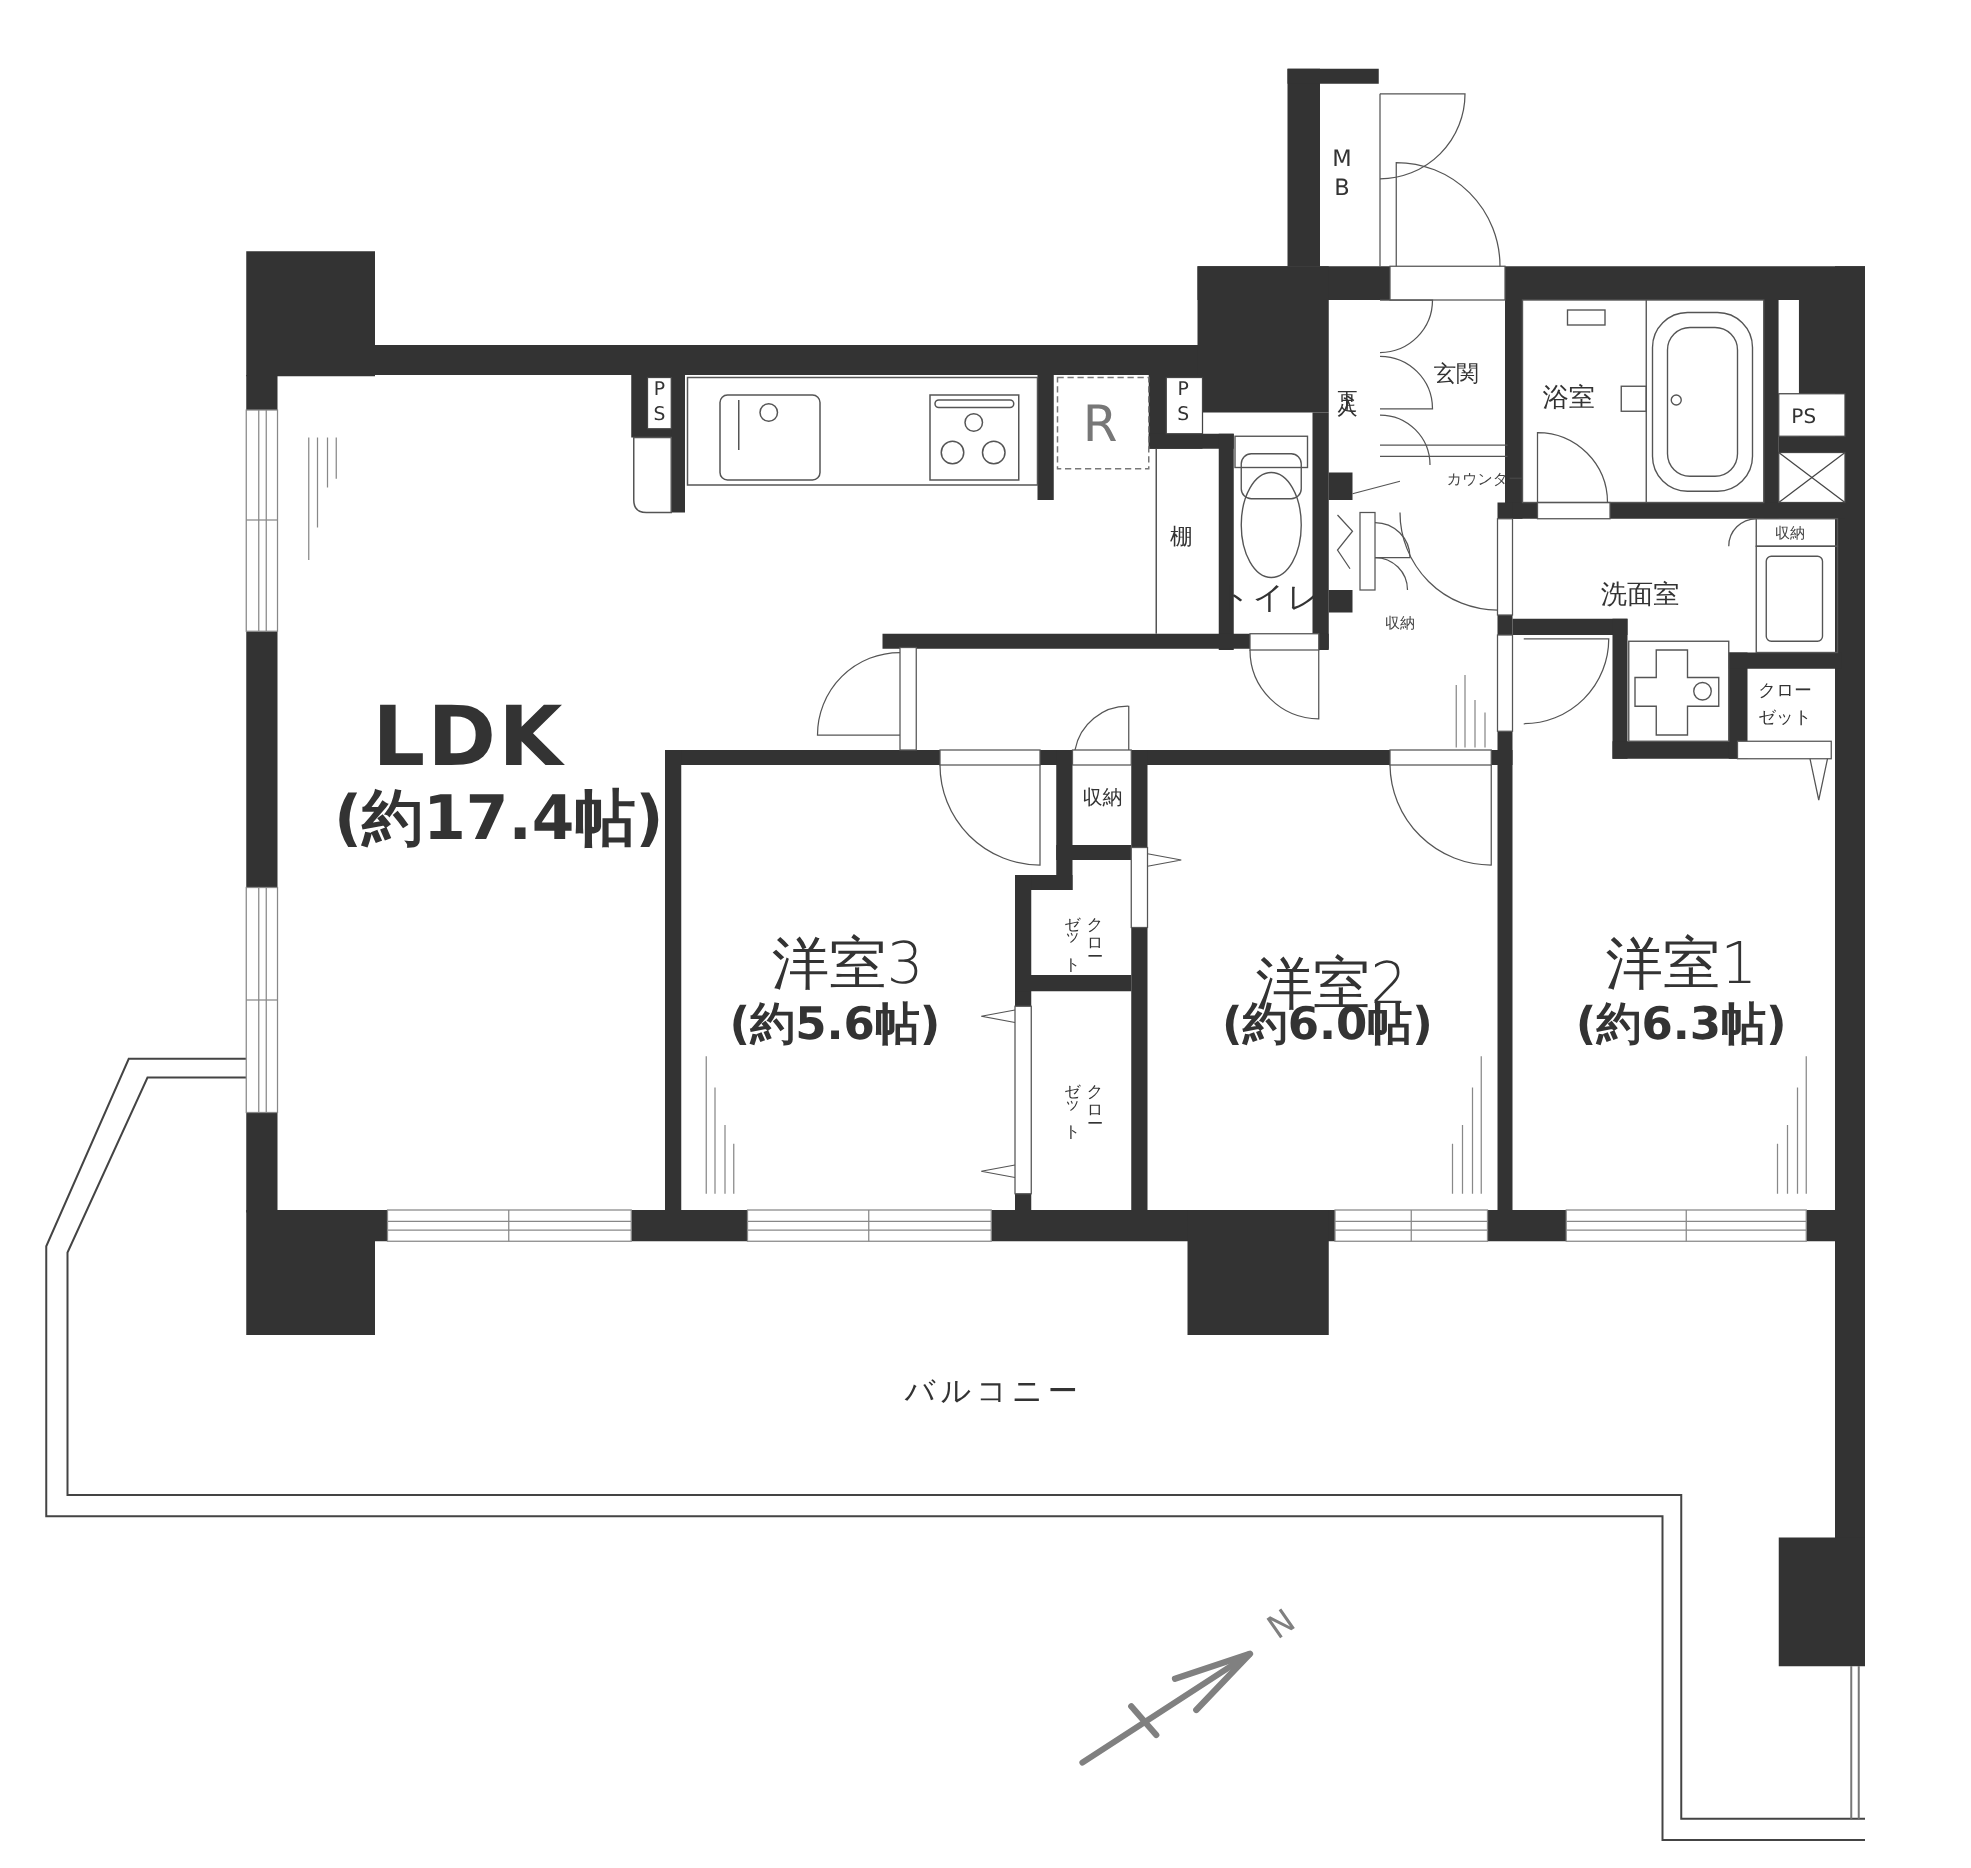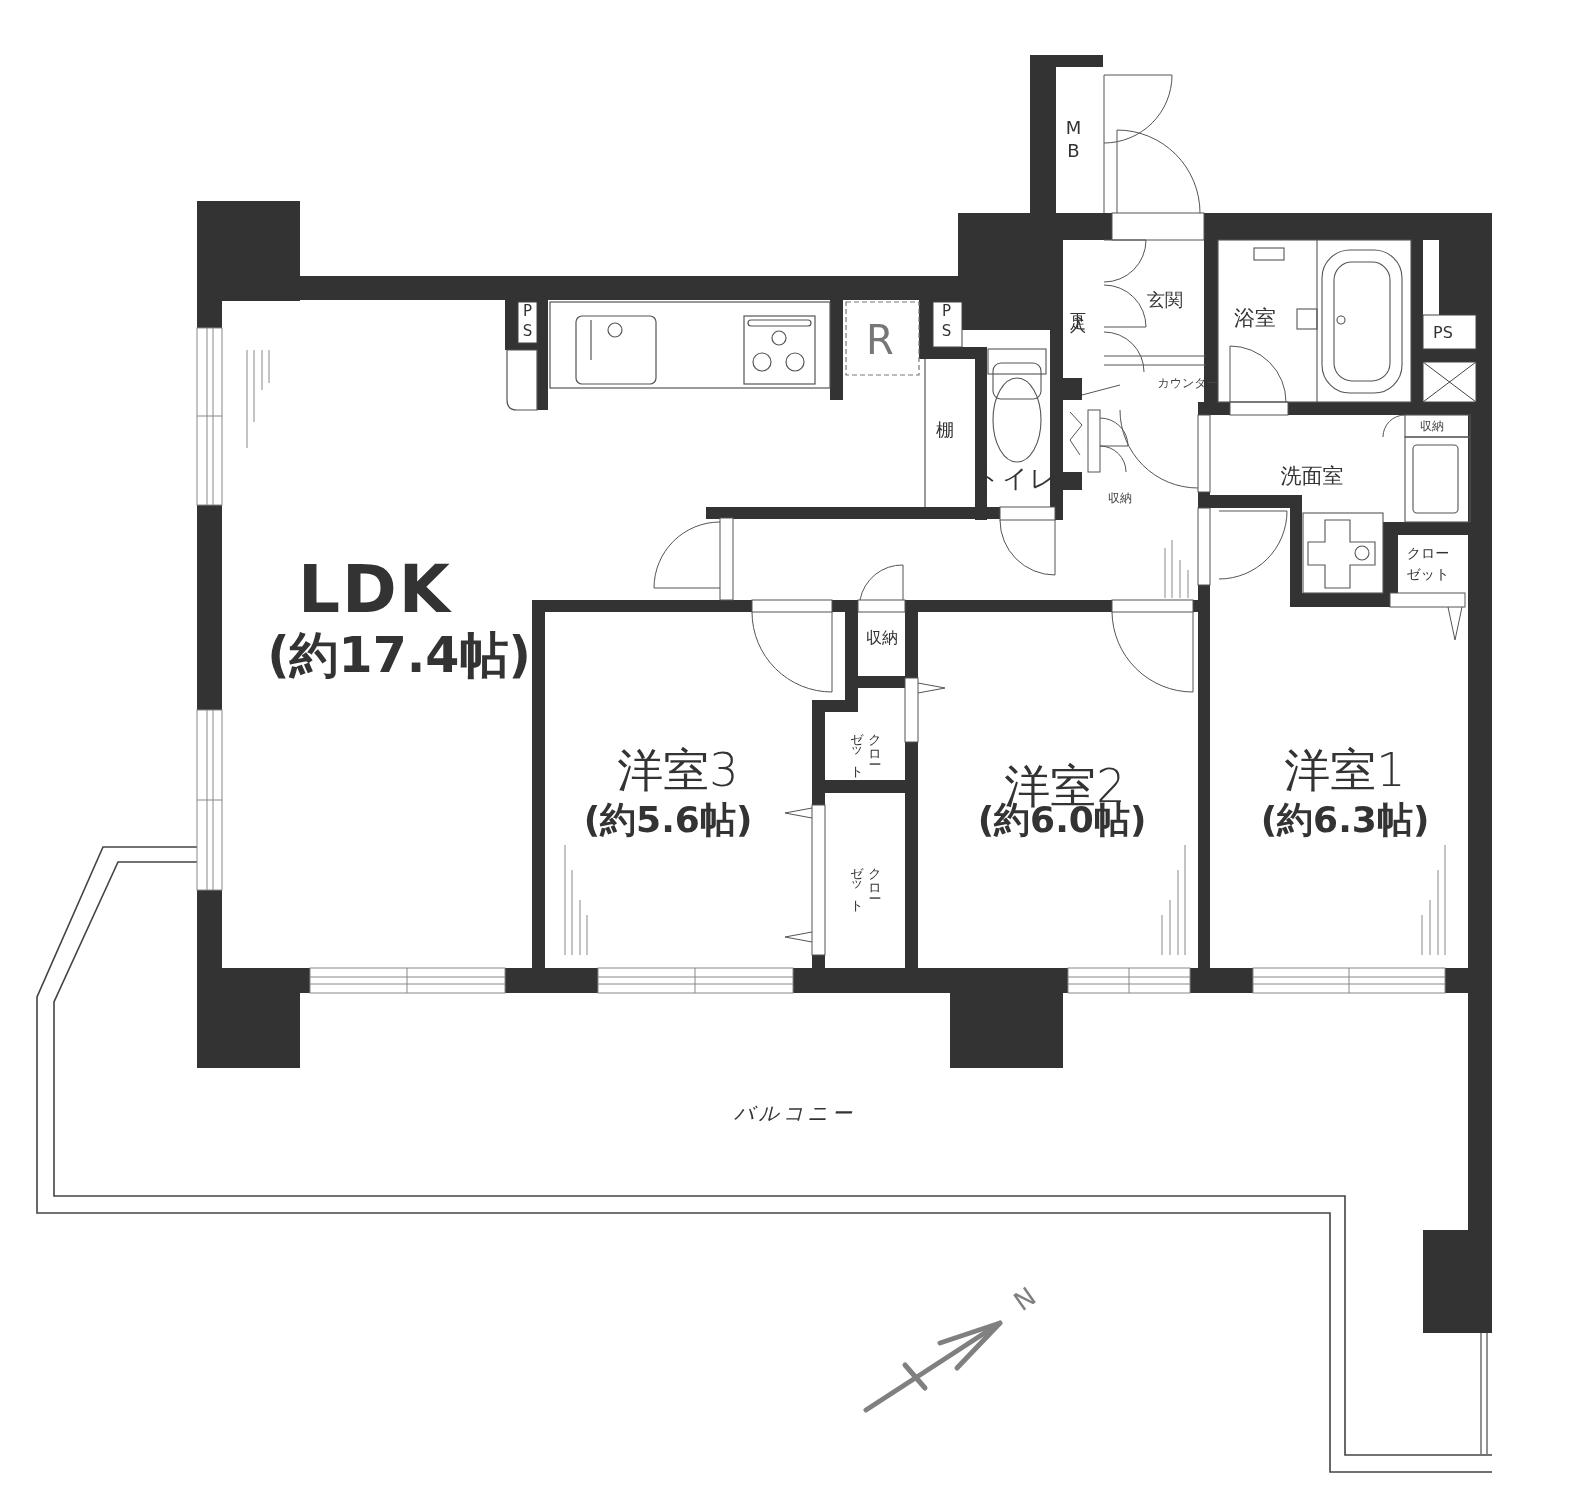--- a/index.html
+++ b/index.html
@@ -243,21 +243,21 @@
 
 <div class="lbl room-name" style="left:642px;top:770px;margin-left:36px;">洋室3</div>
 <div class="lbl room-area" style="left:668px;top:820px;">(約5.6帖)</div>
 
 <div class="lbl room-name" style="left:1065px;top:770px;margin-top:16px;">洋室2</div>
 <div class="lbl room-area" style="left:1062px;top:820px;">(約6.0帖)</div>
 
 <div class="lbl room-name" style="left:1345px;top:770px;">洋室1</div>
 <div class="lbl room-area" style="left:1345px;top:820px;">(約6.3帖)</div>
 
-<div class="lbl" style="left:795px;top:1113px;font-size:20px;letter-spacing:4px;font-style:italic;">バルコニー</div>
+<div class="lbl" style="left:795px;top:1113px;font-size:24px;letter-spacing:4px;">バルコニー</div>
 
 <div class="lbl mid" style="left:1165px;top:300px;">玄関</div>
 <div class="lbl med" style="left:1255px;top:318px;">浴室</div>
 <div class="lbl med" style="left:1312px;top:476px;">洗面室</div>
 <div class="lbl" style="left:1016px;top:478px;font-size:25px;letter-spacing:2px;">トイレ</div>
 
 <div class="lbl vert mid" style="left:1073px;top:140px;">MB</div>
 <div class="lbl vert" style="left:1078px;top:303px;font-size:16px;">下足入</div>
 <div class="lbl small" style="left:1148px;top:383px;margin-left:40px;">カウンター</div>
 <div class="lbl small" style="left:1120px;top:498px;">収納</div>

